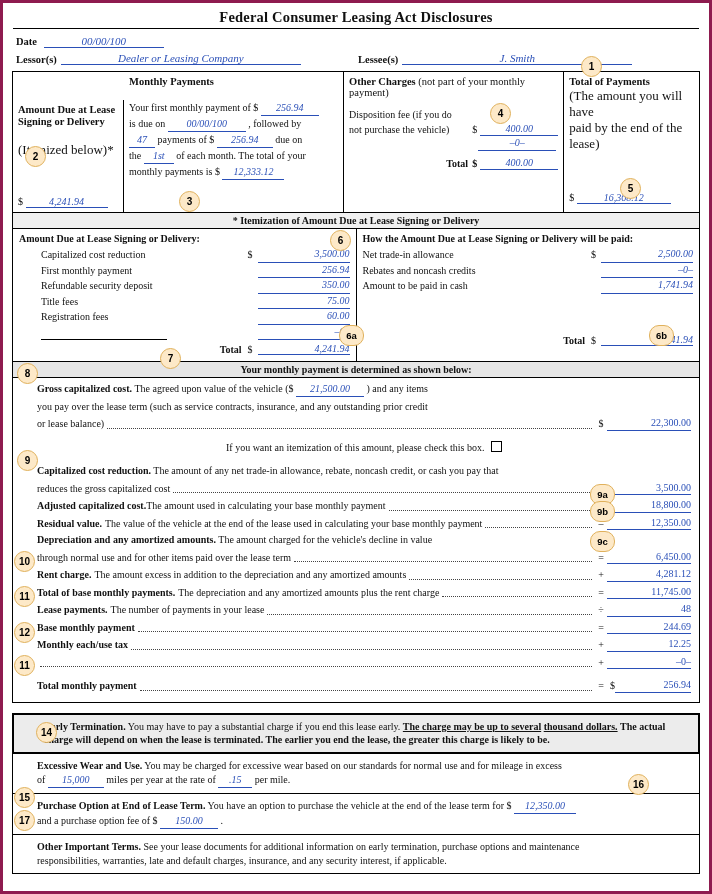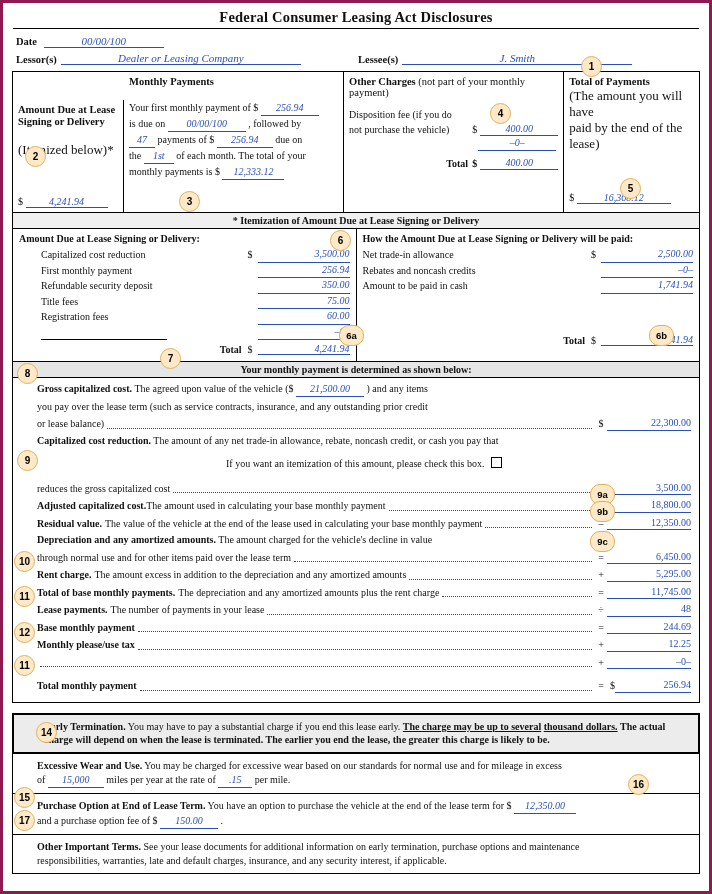--- a/index.html
+++ b/index.html
@@ -245,29 +245,29 @@
         <span>) and any items</span>
       </div>
       <div class="p">you pay over the lease term (such as service contracts, insurance, and any outstanding prior credit</div>
       <div class="lrow p">
         <span>or lease balance)</span>
         <span class="dots"></span>
         <span class="op">$</span>
         <span class="val">22,300.00</span>
       </div>
 
+      <div class="p" style="text-align:center;margin:10px 0 10px 0">
+        <span>If you want an itemization of this amount, please check this box.</span>
+        <span style="display:inline-block;width:9px;height:9px;border:1px solid #000;margin-left:4px;vertical-align:-1px"></span>
+      </div>
+
       <div class="p">
         <span class="bold">Capitalized cost reduction.</span>
         <span>The amount of any net trade-in allowance, rebate, noncash credit, or cash you pay that</span>
       </div>
-
-      <div class="p" style="text-align:center;margin:10px 0 10px 0">
-        <span>If you want an itemization of this amount, please check this box.</span>
-        <span style="display:inline-block;width:9px;height:9px;border:1px solid #000;margin-left:4px;vertical-align:-1px"></span>
-      </div>
       <div class="lrow p">
         <span>reduces the gross capitalized cost</span>
         <span class="dots"></span>
         <span class="op">–</span>
         <span class="val">3,500.00</span>
       </div>
 
       <div class="lrow p">
         <span class="bold">Adjusted capitalized cost.</span>
         <span style="margin-left:0">The amount used in calculating your base monthly payment</span>
@@ -293,21 +293,21 @@
         <span class="dots"></span>
         <span class="op">=</span>
         <span class="val">6,450.00</span>
       </div>
 
       <div class="lrow p">
         <span class="bold">Rent charge.</span>
         <span style="margin-left:3px">The amount excess in addition to the depreciation and any amortized amounts</span>
         <span class="dots"></span>
         <span class="op">+</span>
-        <span class="val">5,295.00</span>
+        <span class="val">4,281.12</span>
       </div>
 
       <div class="lrow p">
         <span class="bold">Total of base monthly payments.</span>
         <span style="margin-left:3px">The depreciation and any amortized amounts plus the rent charge</span>
         <span class="dots"></span>
         <span class="op">=</span>
         <span class="val">11,745.00</span>
       </div>
 
@@ -320,21 +320,21 @@
       </div>
 
       <div class="lrow p">
         <span class="bold">Base monthly payment</span>
         <span class="dots"></span>
         <span class="op">=</span>
         <span class="val">244.69</span>
       </div>
 
       <div class="lrow p">
-        <span class="bold">Monthly please/use tax</span>
+        <span class="bold">Monthly each/use tax</span>
         <span class="dots"></span>
         <span class="op">+</span>
         <span class="val">12.25</span>
       </div>
 
       <div class="lrow p">
         <span class="dots"></span>
         <span class="op">+</span>
         <span class="val">–0–</span>
       </div>

